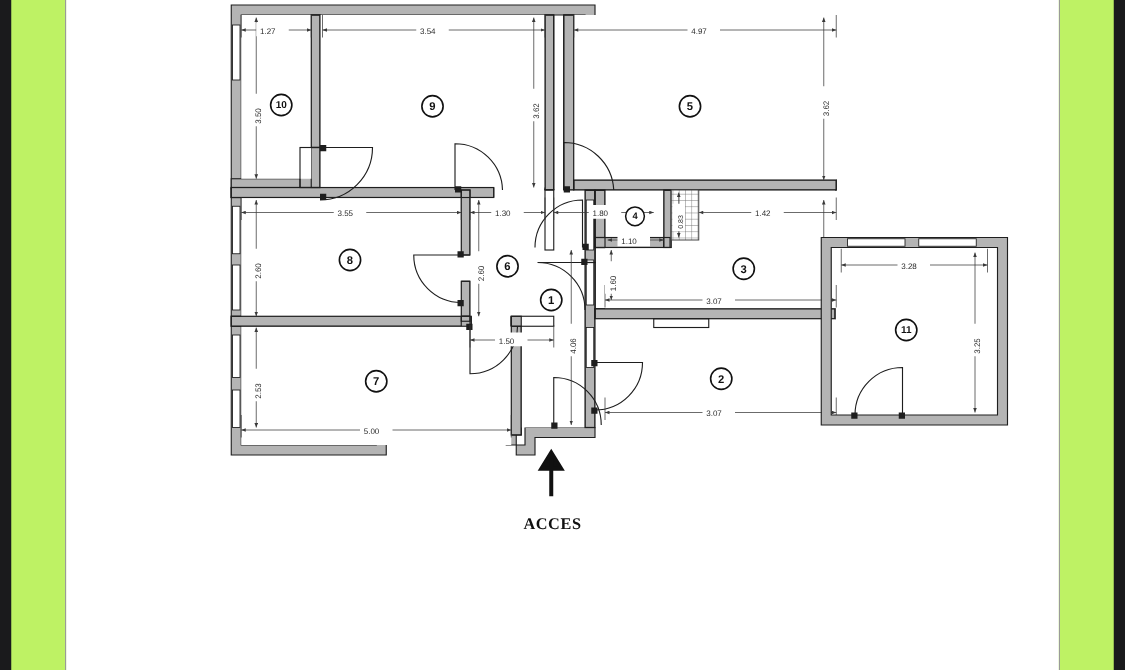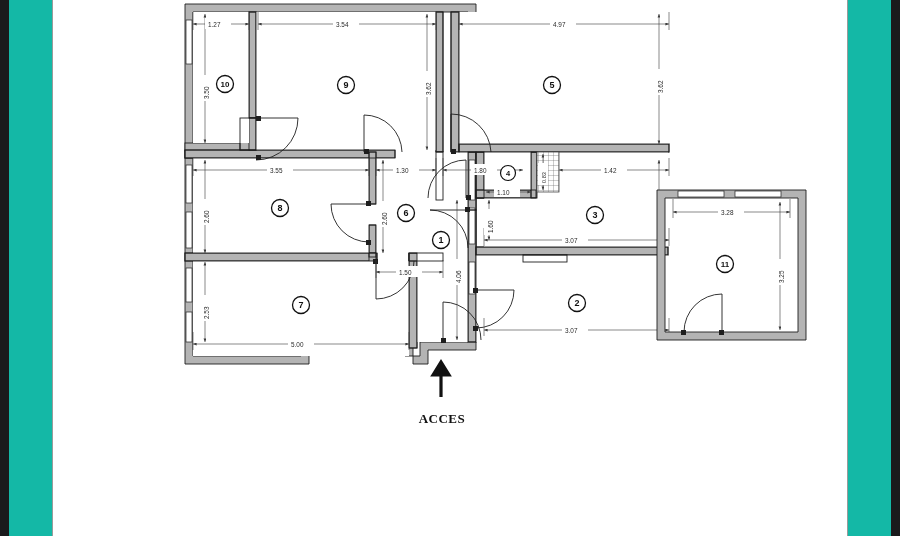--- a/index.html
+++ b/index.html
@@ -3,21 +3,21 @@
 <meta charset="utf-8">
 <title>Floor Plan</title>
 <style>
   html,body{margin:0;padding:0;}
   body{
     width:900px;height:536px;overflow:hidden;
     background:#ffffff;
     font-family:"Liberation Sans", sans-serif;
     position:relative;
   }
-  #page{position:absolute;inset:0;background:#14b8a6;}
+  #page{position:absolute;inset:0;background:#bef264;}
   .edge-bar{position:absolute;top:0;bottom:0;width:9px;background:#1a1a1c;}
   .edge-bar.left{left:0;}
   .edge-bar.right{right:0;}
   .edge-rule{position:absolute;top:0;bottom:0;width:1px;background:#9a9a9a;}
   .edge-rule.left{left:52px;}
   .edge-rule.right{right:52px;}
   .sheet{position:absolute;left:53px;top:0;right:53px;bottom:0;background:#ffffff;}
   svg{display:block;}
   .plan-svg{position:absolute;left:0;top:0;}
   text{font-family:"Liberation Sans", sans-serif;}

